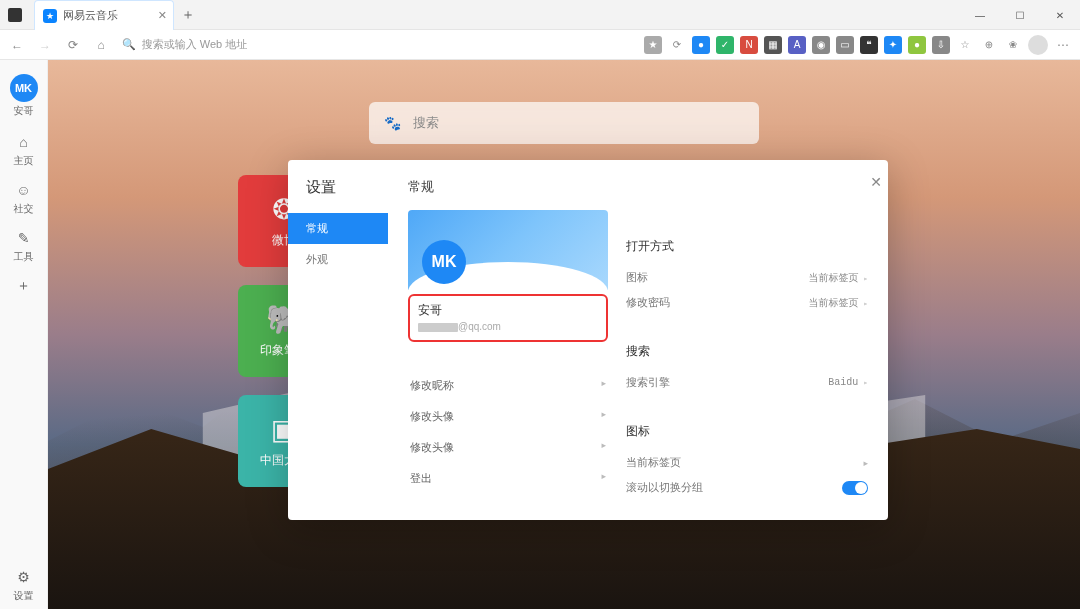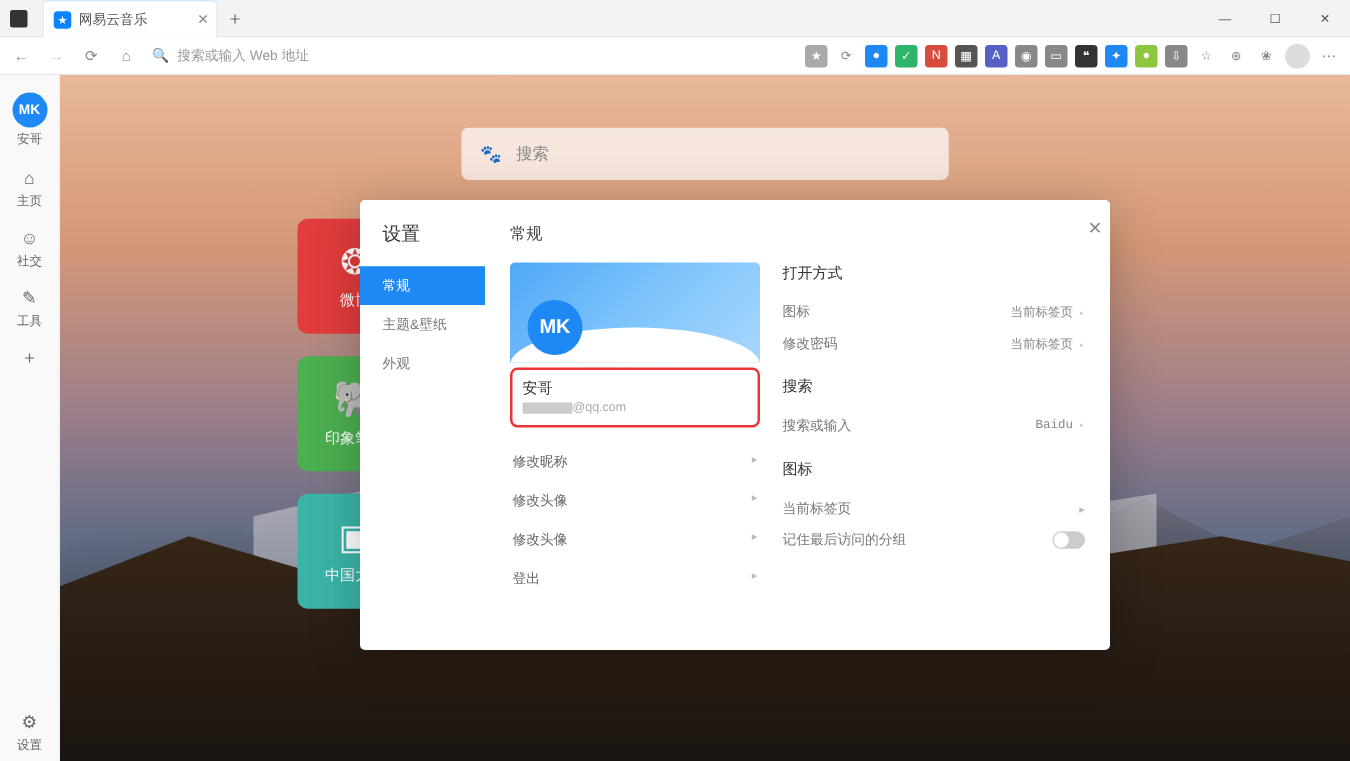--- a/index.html
+++ b/index.html
@@ -63,26 +63,26 @@
 .dlg-close{ position:absolute; top:14px; right:6px; font-size:14px; color:#888; cursor:pointer;}
 .dlg-cols{ display:flex; gap:18px;}
 .profile-col{ width:200px;}
 .profile-card{ height:80px; background:linear-gradient(135deg,#4fa8f7 0%,#7ec4fb 50%,#a8d8fd 100%); border-radius:4px 4px 0 0; position:relative; overflow:hidden;}
 .wave{position:absolute;bottom:-2px;left:0;right:0;height:30px;background:#fff;border-radius:50% 50% 0 0/100% 100% 0 0;}
 .profile-logo{ position:absolute; left:14px; bottom:6px; width:44px;height:44px;border-radius:50%;background:#1e88f5;color:#fff;display:flex;align-items:center;justify-content:center;font-weight:bold;font-size:16px;}
 .profile-info{ border:2px solid #e33; border-radius:6px; padding:6px 8px 8px 8px; margin-top:4px;}
 .profile-name{ font-size:12px; color:#333;}
 .profile-email{ font-size:10px; color:#aaa; margin-top:2px;}
 .email-mask{ display:inline-block;width:40px;height:9px;background:#ccc;vertical-align:middle;border-radius:1px;}
-.profile-actions{ list-style:none; margin-top:12px;}
+.profile-actions{ list-style:none; margin-top:28px;}
 .profile-actions li{ font-size:11px; color:#666; padding:8px 2px; display:flex; justify-content:space-between; cursor:pointer;}
 .profile-actions li .arrow{ color:#bbb; font-size:9px;}
 
 .opts-col{ flex:1; }
-.opt-group{ margin-bottom:14px;}
+.opt-group{ margin-bottom:14px;margin-top:28px;}
 .opt-group-title{ font-size:12px; color:#333; margin-bottom:10px;}
 .opt-row{ display:flex; justify-content:space-between; align-items:center; font-size:11px; color:#777; padding:5px 0;}
 .opt-row .val{ color:#888; font-size:10px;font-family:Liberation Mono, monospace;}
 .opt-row .val::after{content:" ▸"; color:#ccc; font-size:8px;}
 .toggle{ width:26px;height:14px;border-radius:7px;position:relative;}
 .toggle::after{content:"";position:absolute;width:12px;height:12px;border-radius:50%;background:#fff;top:1px;}
 .toggle.on{background:#1e88f5;} .toggle.on::after{right:1px;}
 .toggle.off{background:#ccc;} .toggle.off::after{left:1px;}
 </style>
 </head>
@@ -199,21 +199,20 @@
           <span class="tic">▣</span>
           <span>中国大学</span>
         </div>
       </div>
 
     <div class="dialog">
       <div class="dlg-left">
         <div class="dlg-title">设置</div>
         <ul class="dlg-menu" id="dlg-menu">
             <li class="active">常规</li>
-            <li>主题&amp;壁纸</li>
             <li>外观</li>
           </ul>
       </div>
       <div class="dlg-right">
         <span class="dlg-close">✕</span>
         <div class="dlg-section-title">常规</div>
         <div class="dlg-cols">
 
           <div class="profile-col">
             <div class="profile-card">
@@ -257,35 +256,35 @@
                   <div class="opt-row">
                     <span>修改密码</span>
                     <span class="val">当前标签页</span>
                   </div>
                 </div>
             </div>
             <div class="opt-group">
               <div class="opt-group-title">搜索</div>
               <div id="searchgroup-rows">
                   <div class="opt-row">
-                    <span>搜索或输入</span>
+                    <span>搜索引擎</span>
                     <span class="val">Baidu</span>
                   </div>
                 </div>
             </div>
             <div class="opt-group">
               <div class="opt-group-title">图标</div>
               <div id="iconsgroup-rows">
                   <div class="opt-row">
                     <span>当前标签页</span>
                     <span class="arrow" style="color:#bbb;font-size:9px">▸</span>
                   </div>
                   <div class="opt-row">
-                    <span>记住最后访问的分组</span>
-                    <span class="toggle off"></span>
+                    <span>滚动以切换分组</span>
+                    <span class="toggle on"></span>
                   </div>
                 </div>
             </div>
           </div>
         </div>
       </div>
     </div>
 
   </div>
 </div>

